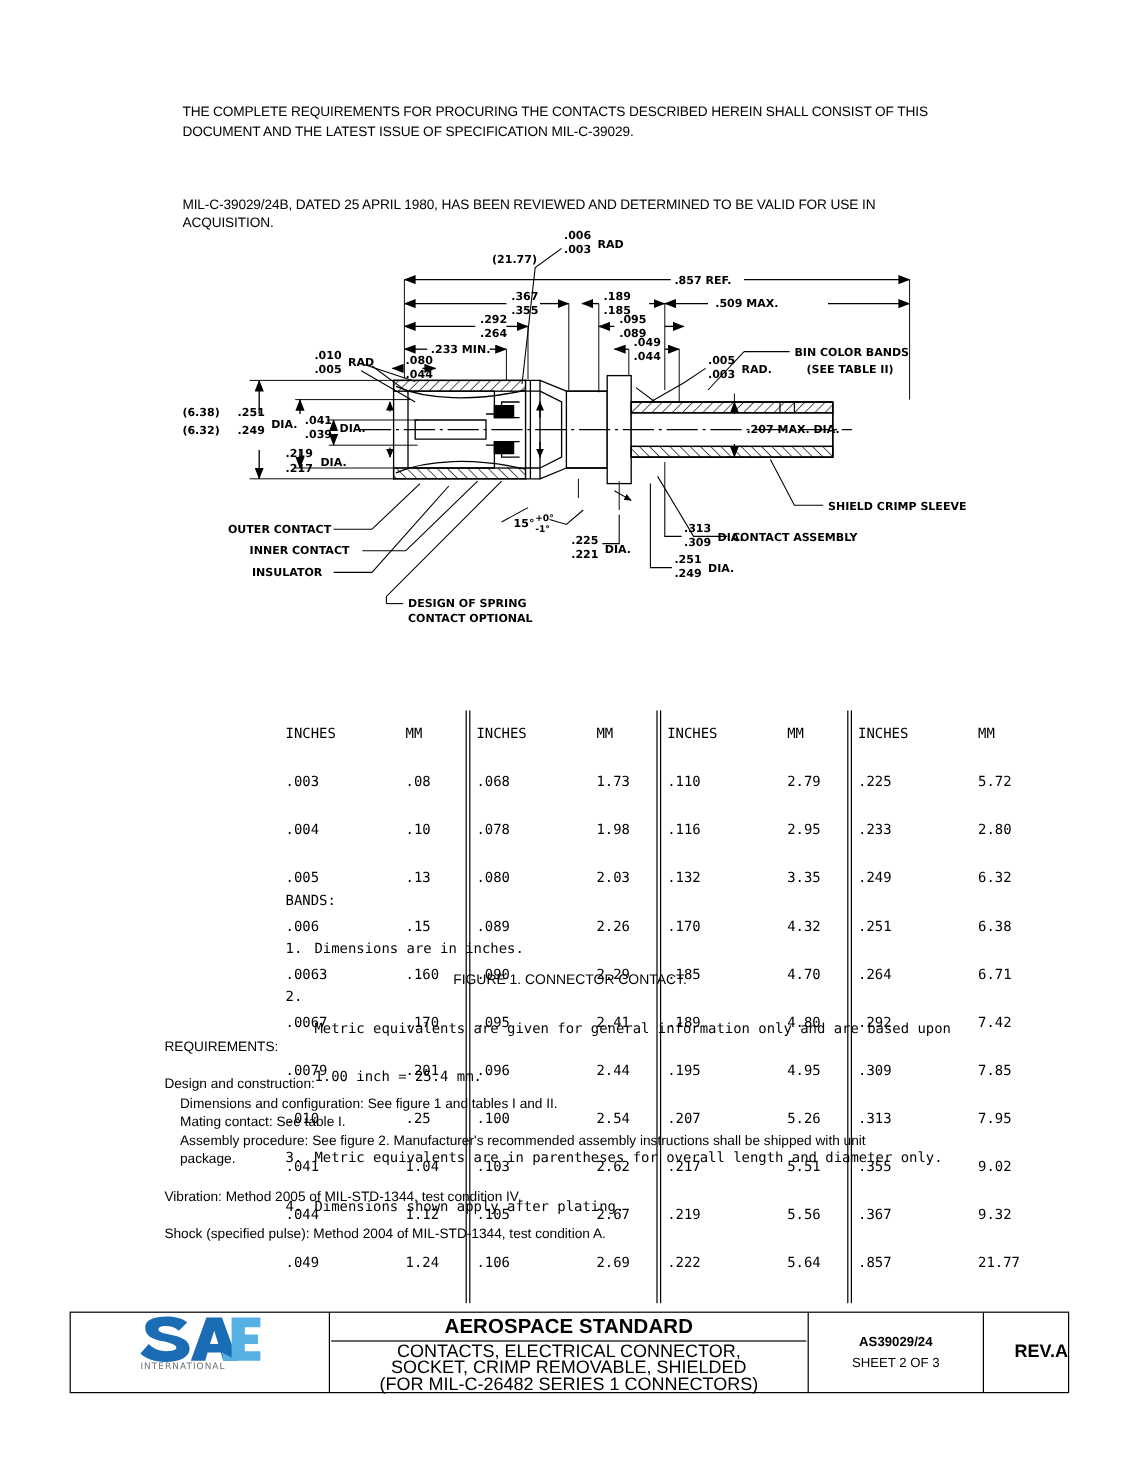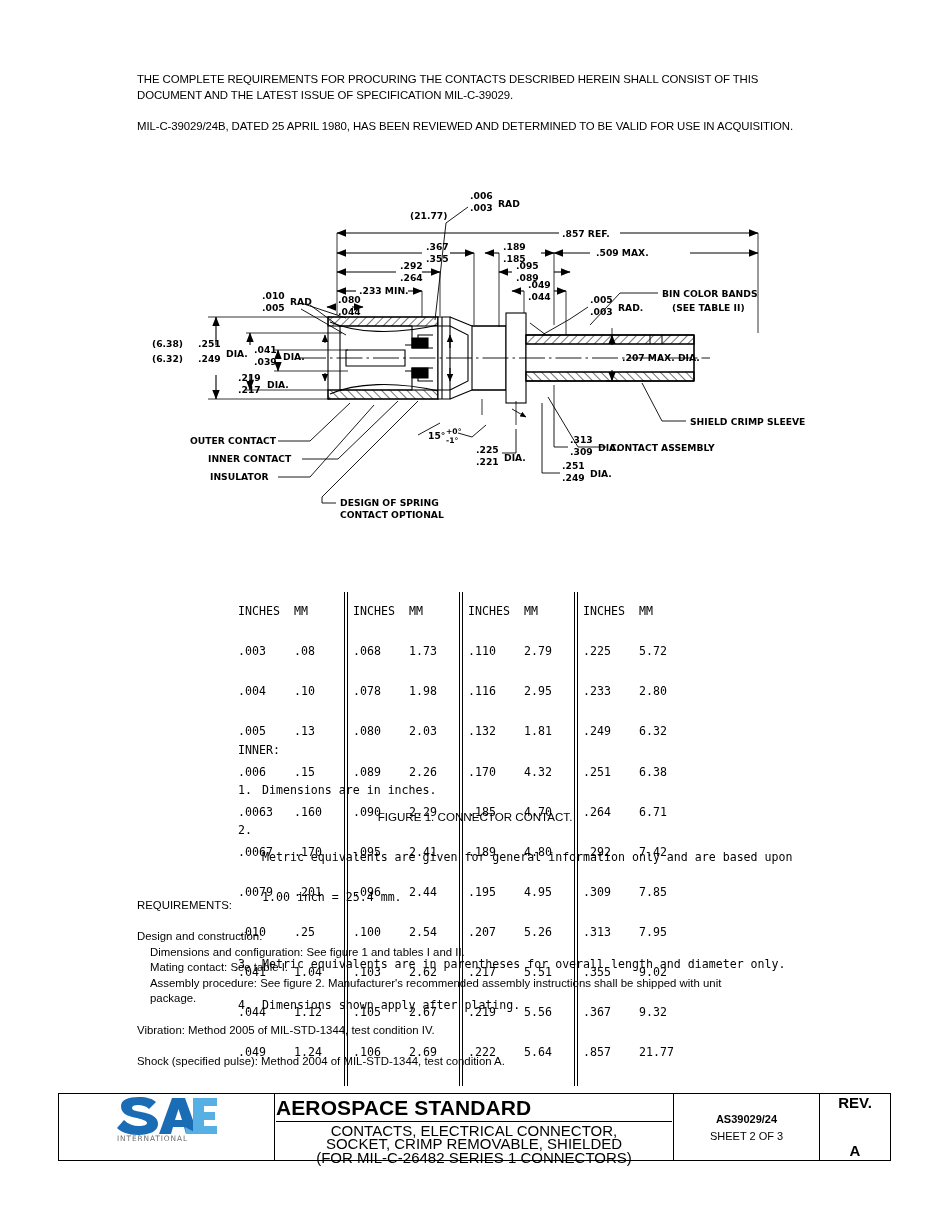--- a/index.html
+++ b/index.html
@@ -26,21 +26,21 @@
   
   .intro {
     position: absolute;
     left: 137px;
     top: 72px;
     width: 672px;
     font-size: 11.4px;
     line-height: 15.6px;
     letter-spacing: -0.1px;
   }
-  .intro p { margin: 0; }
+  .intro p { margin: 15px; }
   .intro .gap { height: 15.5px; }
 
   
   .figure-wrap {
     position: absolute;
     left: 150px;
     top: 185px;
     width: 700px;
     height: 345px;
   }
@@ -51,21 +51,21 @@
     position: absolute;
     left: 238px;
     top: 552px;
     font-family: "DejaVu Sans Mono", monospace;
     font-size: 11.6px;
     line-height: 13.35px;
     letter-spacing: 0px;
     white-space: pre;
   }
   .conv-inner { display: flex; align-items: flex-start; }
-  .conv-col { display: flex; }
+  .conv-col { display: flex; gap: 44px; }
   .conv-cell { display: block; }
   .col-in { width: 56px; text-align: left; }
   .col-mm { width: 46px; text-align: left; }
   .conv-head { letter-spacing: 0px; }
   .conv-sep {
     width: 13px;
     align-self: stretch;
     position: relative;
   }
   .conv-sep::before,
@@ -105,21 +105,20 @@
   }
 
   
   .reqs {
     position: absolute;
     left: 137px;
     top: 866px;
     width: 680px;
     font-size: 11.4px;
     line-height: 15.6px;
-    margin-top: 32px;
   }
   .reqs p { margin: 0; }
   .reqs .gap-sm { height: 15.5px; }
   .reqs .indent { padding-left: 13px; }
   .reqs .hang { padding-left: 13px; }
 
   
   .titleblock {
     position: absolute;
     left: 58px;
@@ -138,21 +137,22 @@
     justify-content: center;
   }
   .tb-center {
     flex: 1;
     display: flex;
     flex-direction: column;
     border-right: 1.3px solid #000;
     box-sizing: border-box;
   }
   .tb-title {
-    font-size: 21px;
+    text-align: center;
+    font-size: 17px;
     font-weight: bold;
     letter-spacing: 0.1px;
     padding-top: 2px;
     padding-bottom: 1px;
     border-bottom: 1.3px solid #000;
     margin: 0 1px;
   }
   .tb-sub {
     text-align: center;
     font-size: 15px;
@@ -174,23 +174,23 @@
     font-weight: bold;
     line-height: 18px;
   }
   .tb-doc-sheet {
     font-size: 11px;
     line-height: 16px;
   }
   .tb-rev {
     width: 70px;
     display: flex;
-    flex-direction: column;
+    flex-direction: row;
     align-items: center;
-    justify-content: space-between;
+    justify-content: flex-end;
   }
   .tb-rev-label {
     font-size: 15px;
     font-weight: bold;
     line-height: 18px;
   }
   .tb-rev-value {
     font-size: 15px;
     font-weight: bold;
     line-height: 18px;
@@ -540,21 +540,21 @@
           <span class="conv-cell">.195</span>
           <span class="conv-cell">.207</span>
           <span class="conv-cell">.217</span>
           <span class="conv-cell">.219</span>
           <span class="conv-cell">.222</span>
         </div>
         <div class="col-mm">
           <span class="conv-cell conv-head">MM</span>
           <span class="conv-cell">2.79</span>
           <span class="conv-cell">2.95</span>
-          <span class="conv-cell">1.81</span>
+          <span class="conv-cell">3.35</span>
           <span class="conv-cell">4.32</span>
           <span class="conv-cell">4.70</span>
           <span class="conv-cell">4.80</span>
           <span class="conv-cell">4.95</span>
           <span class="conv-cell">5.26</span>
           <span class="conv-cell">5.51</span>
           <span class="conv-cell">5.56</span>
           <span class="conv-cell">5.64</span>
         </div>
       </div>
@@ -589,21 +589,21 @@
           <span class="conv-cell">7.95</span>
           <span class="conv-cell">9.02</span>
           <span class="conv-cell">9.32</span>
           <span class="conv-cell">21.77</span>
         </div>
       </div>
     </div>
   </div>
 
   <div class="notes">
-    <div>INNER:</div>
+    <div>BANDS:</div>
     <div class="note-row">
       <span class="note-num">1.</span>
       <span>Dimensions are in inches.</span>
     </div>
     <div class="note-row">
       <span class="note-num">2.</span>
       <span>
         <span class="note-txt">Metric equivalents are given for general information only and are based upon</span>
         <span class="note-txt">1.00 inch = 25.4 mm.</span>
       </span>

